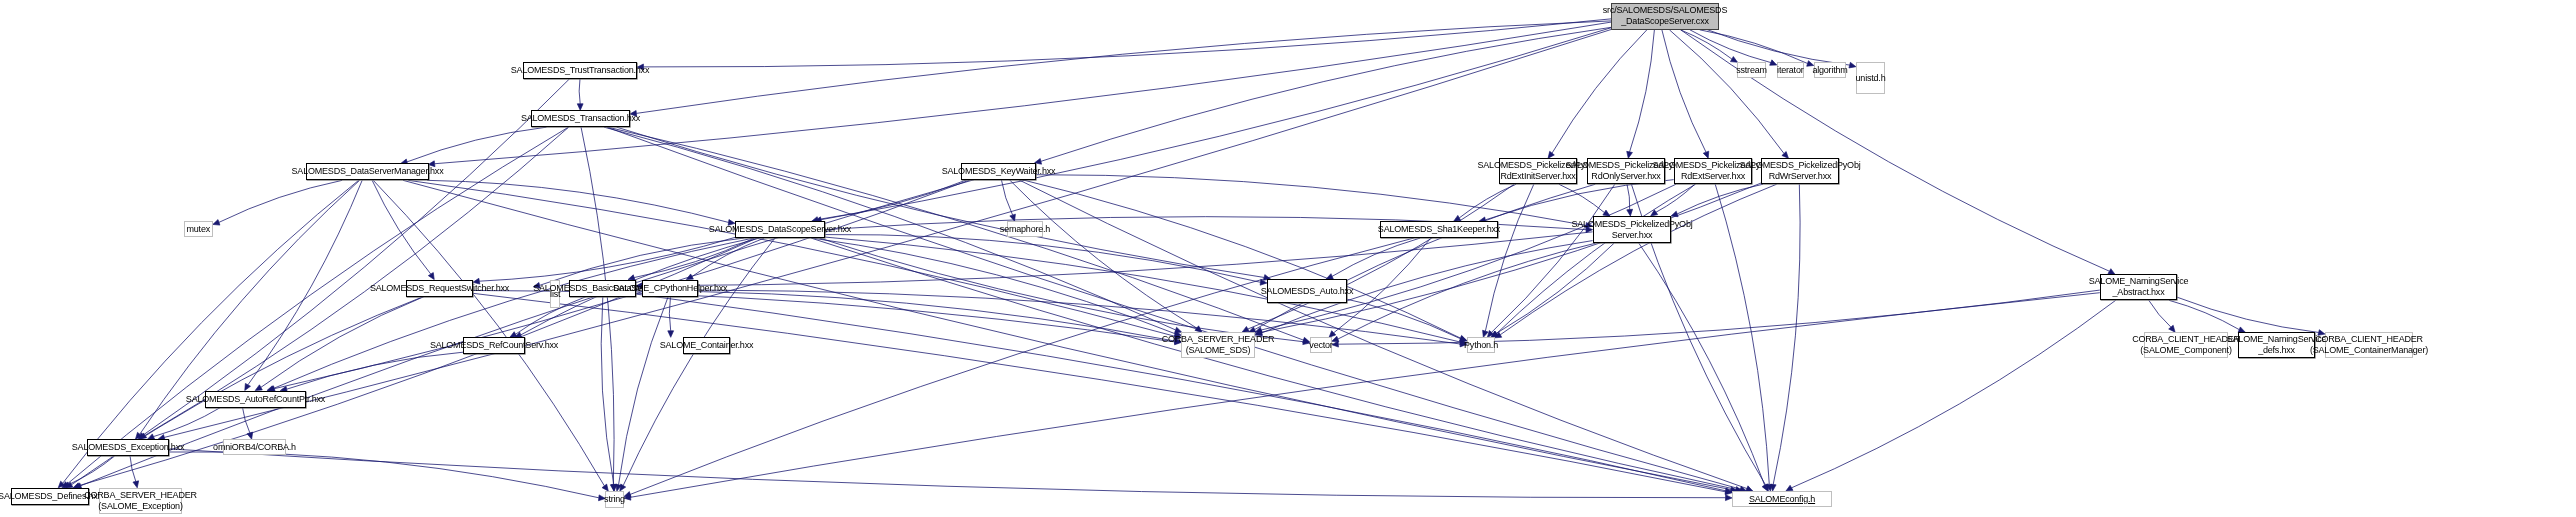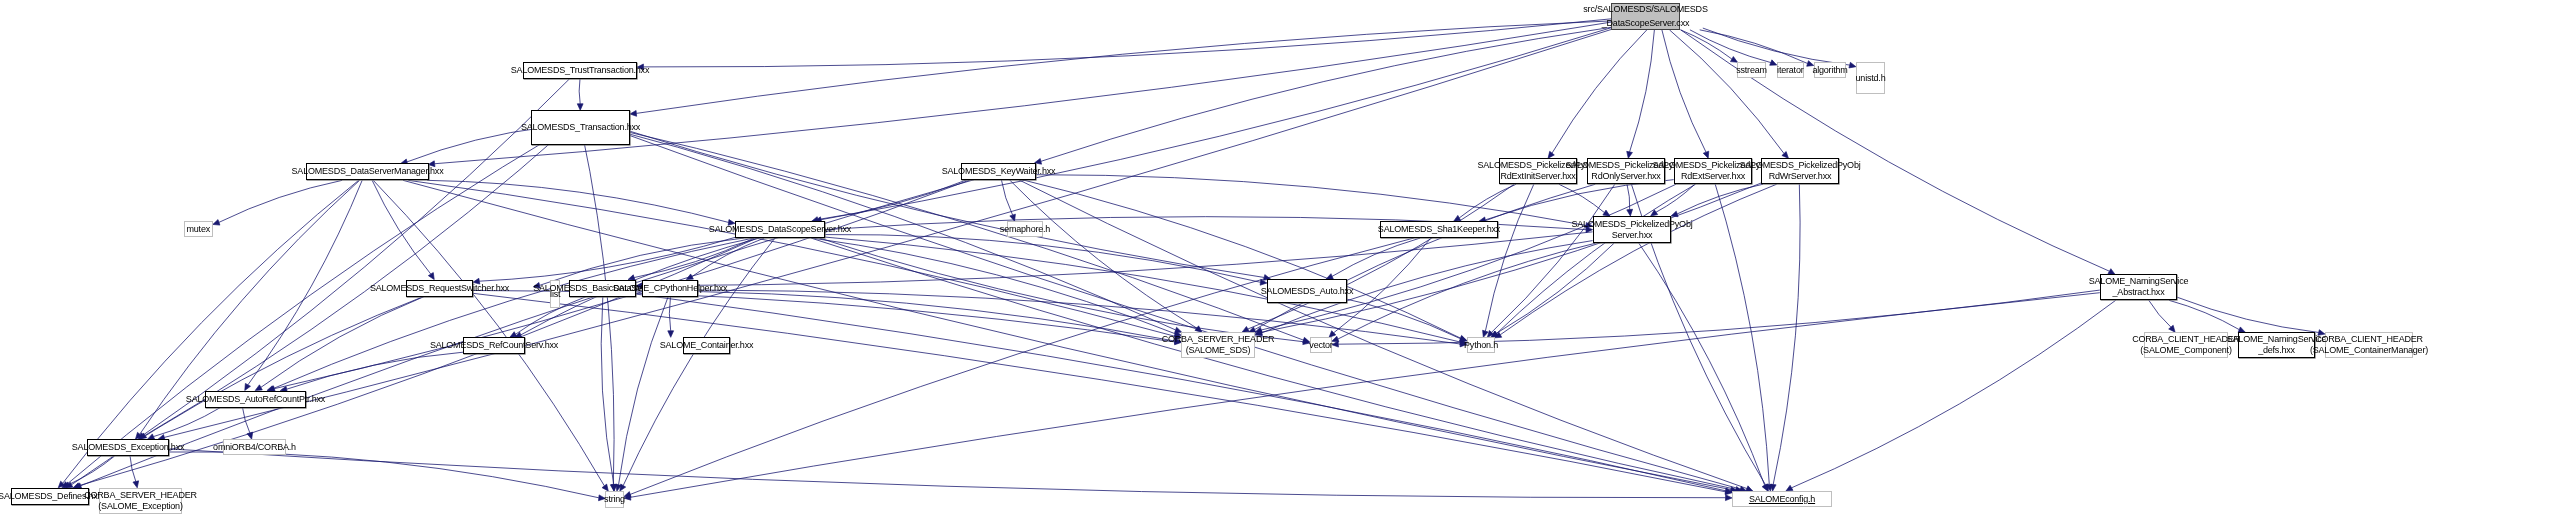--- a/index.html
+++ b/index.html
@@ -227,34 +227,34 @@
       <polygon points="387.89261744966444,677 380.7963086378526,668.6398324629586 389.44342369159153,666.1443563065104" class="arrow"></polygon>
       <path d="M176.61333333333334,703 Q144.43493183354616,729.5815262446808 106.37653033375899,746.7158524893616" class="edge"></path>
       <polygon points="97.88666666666667,752 103.99866395397173,742.89541383917 108.75439671354626,750.5362911395532" class="arrow"></polygon>
       <path d="M200.4329268292683,703 Q201.91997433720877,723.2858816370414 209.28702184514927,742.2451779082292" class="edge"></path>
       <polygon points="211.4878048780488,752 204.89735190385235,743.235530273034 213.67669178644618,741.2548255434243" class="arrow"></polygon>
       <path d="M261,696.7733333333333 Q596.2708032529285,692.3086404042951 923.0564079944808,767.3926835194113" class="edge"></path>
       <polygon points="933,768.4533333333334 922.5791155782158,771.867299921895 923.5337004107457,762.9180671169277" class="arrow"></polygon>
       <path d="M261,691.9922059984215 Q1459.2481431365345,769.6049126652481 2660.0049177968317,767.2569617067277" class="edge"></path>
       <polygon points="2670,767.5705406471981 2659.86380727362,771.7547486981534 2660.1460283200436,762.7591747153019" class="arrow"></polygon>
     </svg>
-<div class="node root" style="left: 1611px; top: 3.2px; width: 69px; height: 26.6px; justify-content: space-between;">
+<div class="node root" style="left: 1611px; top: 3.2px; width: 108px; height: 26.6px;">
       <span>src/SALOMESDS/SALOMESDS</span>
       <span>_DataScopeServer.cxx</span>
     </div><div class="node internal" style="left: 523px; top: 62px; width: 114px; height: 17px;">
       <span>SALOMESDS_TrustTransaction.hxx</span>
     </div><div class="node external" style="left: 1737px; top: 62px; width: 29px; height: 16px;">
       <span>sstream</span>
     </div><div class="node external" style="left: 1777px; top: 62px; width: 26.6px; height: 16px;">
       <span>iterator</span>
     </div><div class="node external" style="left: 1814px; top: 62px; width: 32px; height: 16px;">
       <span>algorithm</span>
     </div><div class="node external" style="left: 1856px; top: 62px; width: 29px; height: 32px;">
       <span>unistd.h</span>
-    </div><div class="node internal" style="left: 531px; top: 110px; width: 99px; height: 35px;">
+    </div><div class="node internal" style="left: 531px; top: 110px; width: 99px; height: 17px;">
       <span>SALOMESDS_Transaction.hxx</span>
     </div><div class="node internal" style="left: 306px; top: 163px; width: 123px; height: 17px;">
       <span>SALOMESDS_DataServerManager.hxx</span>
     </div><div class="node internal" style="left: 961px; top: 163px; width: 75px; height: 17px;">
       <span>SALOMESDS_KeyWaiter.hxx</span>
     </div><div class="node internal" style="left: 1499px; top: 158px; width: 78px; height: 26px;">
       <span>SALOMESDS_PickelizedPyObj</span>
       <span>RdExtInitServer.hxx</span>
     </div><div class="node internal" style="left: 1587px; top: 158px; width: 78px; height: 26px;">
       <span>SALOMESDS_PickelizedPyObj</span>

